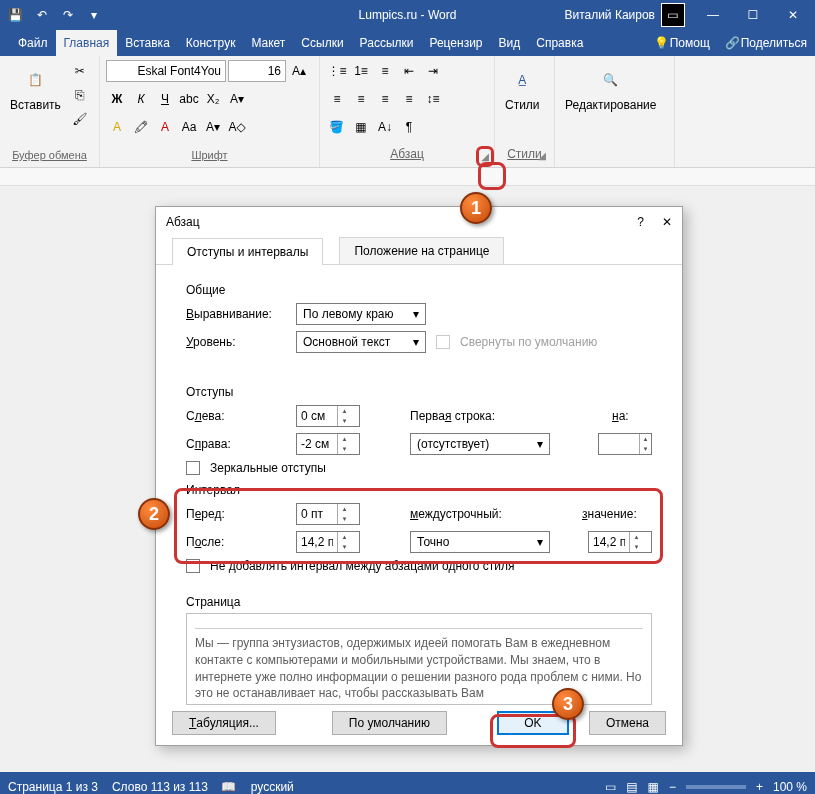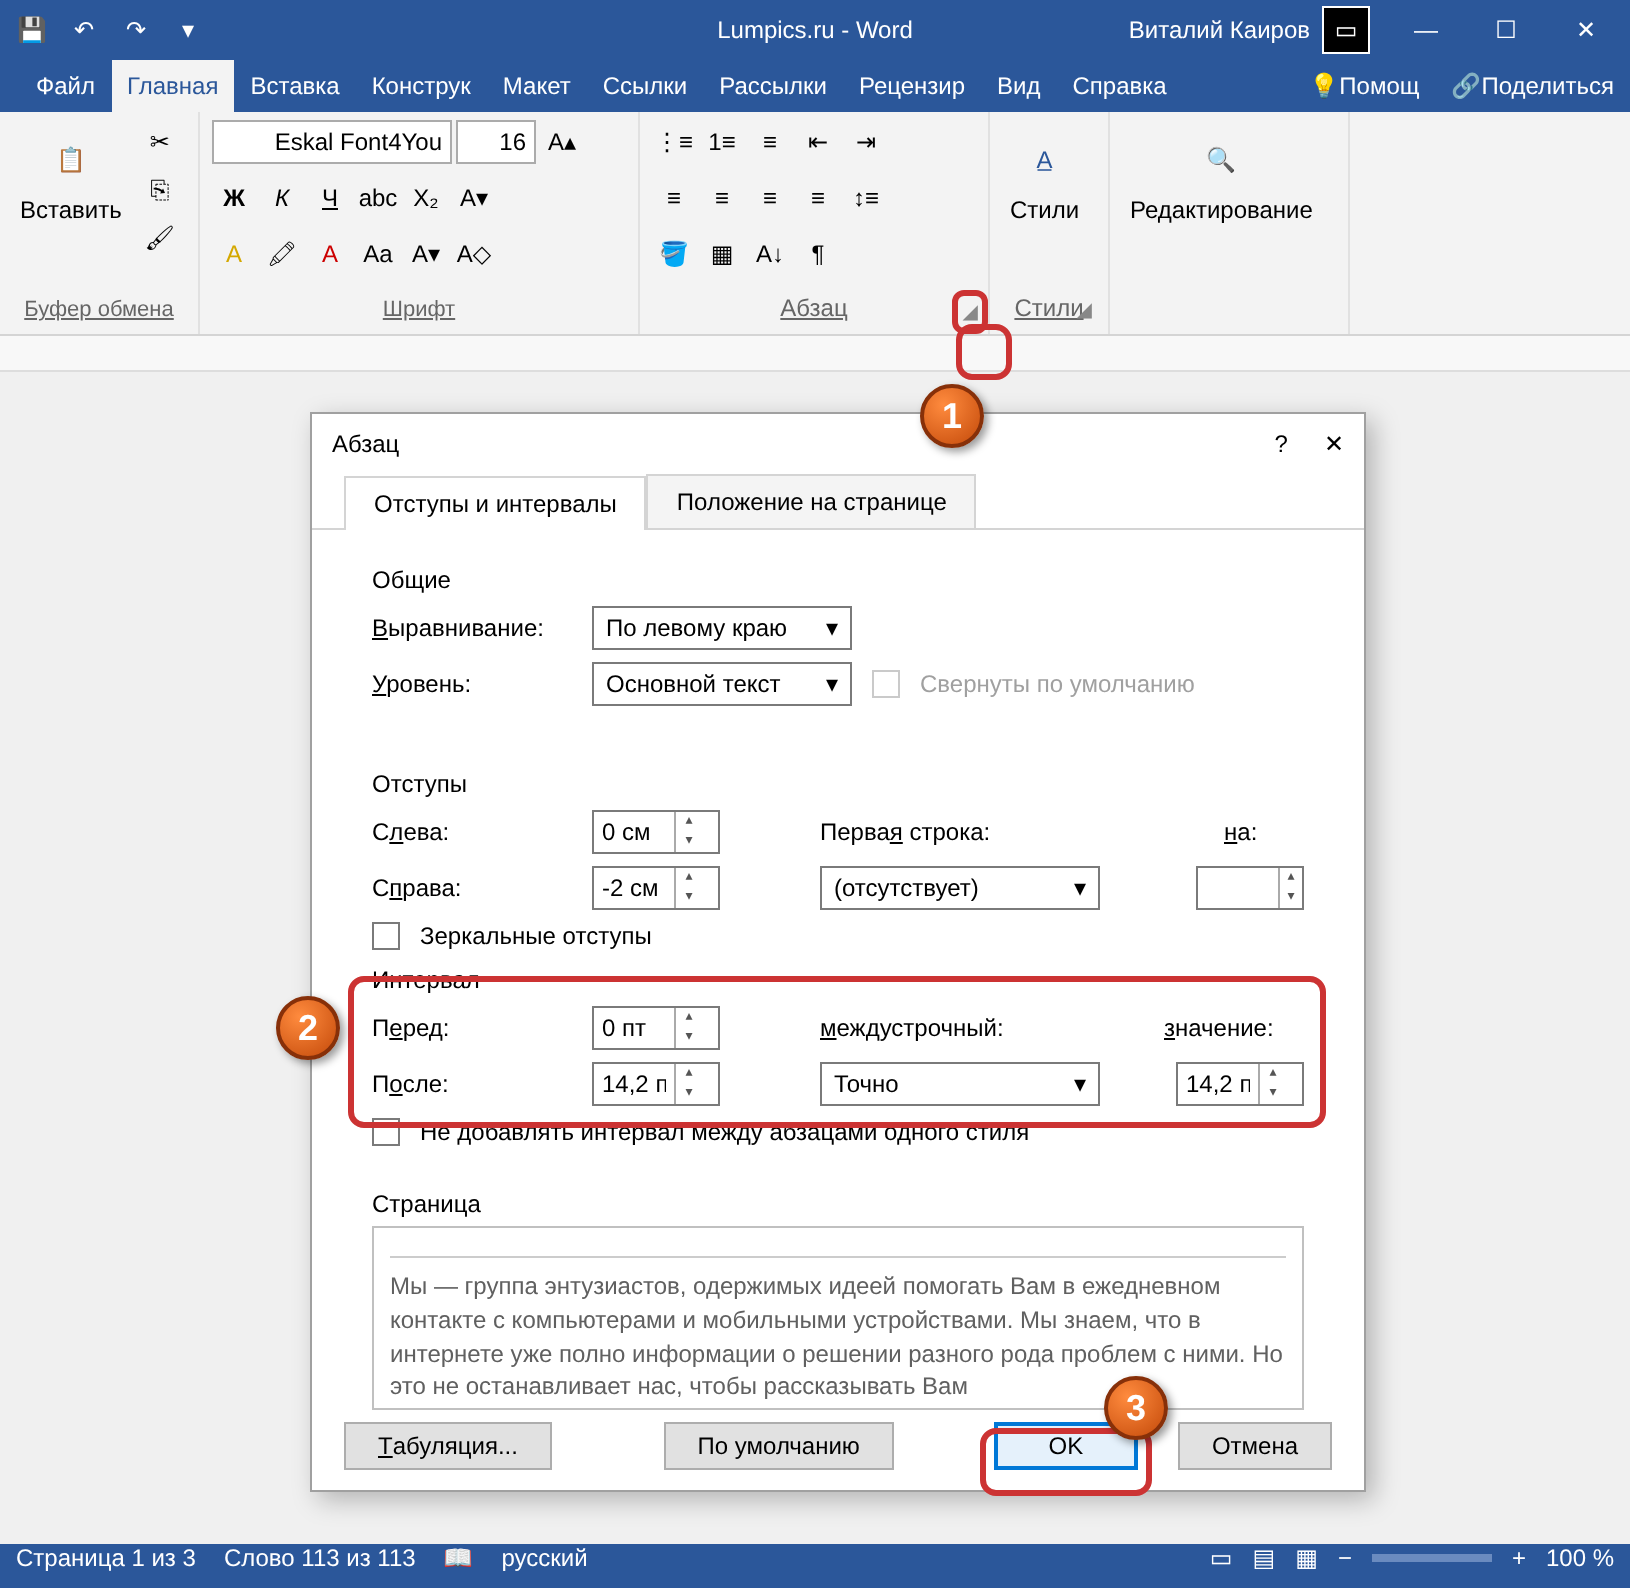--- a/index.html
+++ b/index.html
@@ -36,21 +36,21 @@
 .dl-callout { border: 3px solid #cc3333; border-radius: 6px; padding: 2px; }
 
 
 .ruler-h { height: 18px; background: #f8f8f8; border-bottom: 1px solid #ddd; }
 .docarea { position: absolute; top: 186px; left: 0; right: 0; bottom: 22px; background: #f0f0f0; }
 
 
 .dialog { position: absolute; top: 206px; left: 155px; width: 528px; height: 540px; background: #fff; border: 1px solid #a0a0a0; box-shadow: 4px 4px 12px rgba(0,0,0,.25); }
 .dlg-title { height: 30px; display: flex; align-items: center; padding: 0 10px; font-size: 12px; }
 .dlg-title .dlg-ctrl { margin-left: auto; display: flex; gap: 18px; }
-.dlg-tabs { height: 28px; display: flex; padding-left: 16px; gap: 0; border-bottom: 1px solid #d4d4d4; }
+.dlg-tabs { height: 28px; display: flex; padding-left: 16px; gap: 16px; border-bottom: 1px solid #d4d4d4; }
 .dlg-tab { padding: 6px 14px 4px; border: 1px solid #d4d4d4; border-bottom: none; font-size: 12px; background: #f4f4f4; }
 .dlg-tab.active { background: #fff; position: relative; top: 1px; }
 .dlg-body { padding: 10px 30px; }
 .section-label { font-weight: normal; margin: 8px 0 4px; font-size: 12px; }
 .frow { display: flex; align-items: center; margin: 6px 0; gap: 10px; }
 .flabel { width: 100px; font-size: 12px; }
 .combo2 { height: 22px; border: 1px solid #7a7a7a; background: #fff; padding: 0 6px; display: flex; align-items: center; justify-content: space-between; min-width: 130px; }
 .spinner { height: 22px; border: 1px solid #7a7a7a; background: #fff; display: flex; align-items: center; width: 64px; }
 .spinner input { border: none; width: 40px; padding: 0 4px; font-size: 12px; outline: none; }
 .spin-btns { display: flex; flex-direction: column; width: 14px; border-left: 1px solid #aaa; }
@@ -64,21 +64,21 @@
 
 .preview { border: 1px solid #c0c0c0; height: 92px; padding: 8px; font-size: 9px; color: #a0a0a0; line-height: 1.4; overflow: hidden; }
 .preview hr { margin: 6px 0; border: none; border-top: 1px solid #ccc; }
 .preview .dark { color: #606060; }
 
 .dlg-buttons { position: absolute; bottom: 10px; left: 16px; right: 16px; display: flex; align-items: center; }
 .btn { height: 24px; padding: 0 16px; background: #e1e1e1; border: 1px solid #adadad; font-size: 12px; display: flex; align-items: center; justify-content: center; }
 .btn.primary { background: #e5f1fb; border: 2px solid #0078d7; }
 
 
-.status { position: absolute; left: 0; right: 0; bottom: 0; height: 22px; background: #2b579a; color: #fff; display: flex; align-items: flex-start; padding: 0 8px; gap: 14px; font-size: 11px; }
+.status { position: absolute; left: 0; right: 0; bottom: 0; height: 22px; background: #2b579a; color: #fff; display: flex; align-items: flex-end; padding: 0 8px; gap: 14px; font-size: 11px; }
 .status .right { margin-left: auto; display: flex; align-items: center; gap: 10px; }
 
 .u { text-decoration: underline; }
 </style>
 </head>
 <body>
 
 <div class="titlebar">
   <div class="qa">
     <div class="qa-btn">💾</div>
@@ -131,21 +131,21 @@
     </div>
     <div class="group-label">Буфер обмена</div>
   </div>
 
   <div class="group" style="width:220px">
     <div class="group-body" style="flex-direction:column">
       <div class="row">
         <div class="combo" style="width:120px">
             <span>Eskal Font4You</span>
           </div>
-        <div class="combo" style="width:40px">
+        <div class="combo" style="width:58px">
             <span>16</span>
           </div>
         <div class="mini-btn">A▴</div>
       </div>
       <div class="row">
         <div class="mini-btn">
             <b>Ж</b>
           </div>
         <div class="mini-btn">
             <i>К</i>

